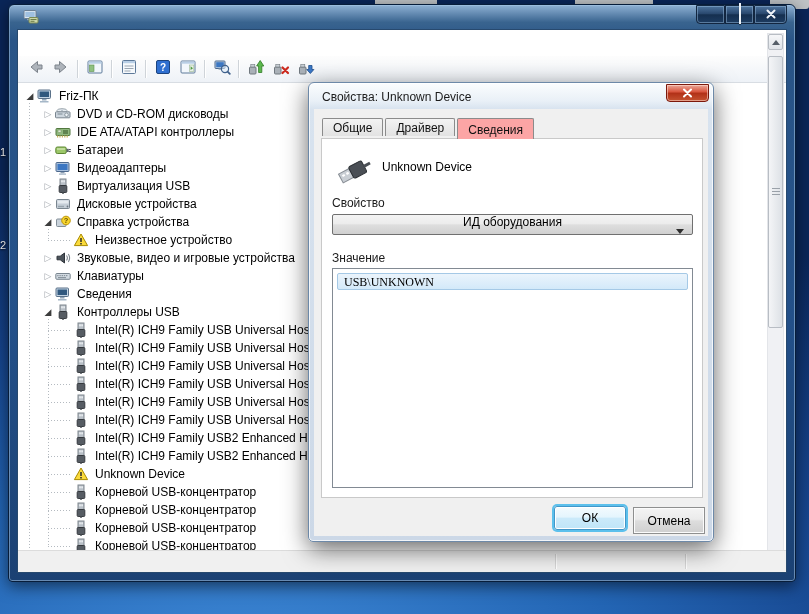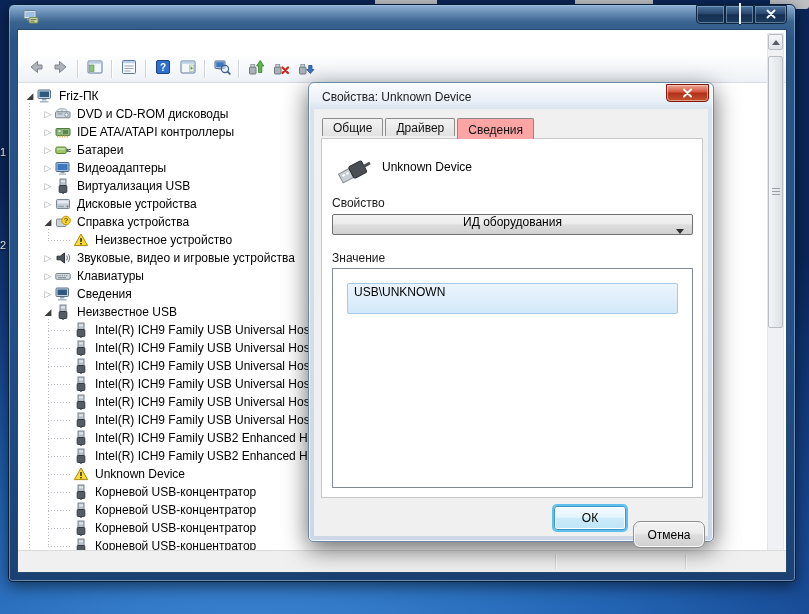--- a/index.html
+++ b/index.html
@@ -105,33 +105,33 @@
   .fld-label { position:absolute; left:10px; font-size:12px; color:#1a1a1a; }
   #prop-label { top:57px; } #value-label { top:112px; }
   .combo { position:absolute; left:10px; top:75px; width:361px; height:21px;
     background:linear-gradient(180deg,#f4f4f4,#ececec 46%,#dedede 52%,#d0d0d0);
     border:1px solid #707070; border-radius:2px; display:flex; align-items:center;
     padding:0 8px; font-size:12px; color:#000;flex-direction:column; }
   .combo-arrow { margin-left:auto; width:0; height:0; border-left:4px solid transparent;
     border-right:4px solid transparent; border-top:5px solid #2e2e2e; }
   .listbox { position:absolute; left:10px; top:129px; width:361px; height:220px; background:#fff;
     border:1px solid #828a93; }
-  .listitem { margin:14px; height:31px; line-height:16px; padding:0 6px; font-size:12px; color:#000; }
+  .listitem { margin:4px; height:17px; line-height:16px; padding:0 6px; font-size:12px; color:#000;font-family:Liberation Serif, serif; }
   .listitem.selected { background:linear-gradient(180deg,#ebf4fc,#d3e9f9);
     border:1px solid #a5c9e6; border-radius:2px; }
 
   .btn { position:absolute; font-size:12px; color:#000; text-align:left;
     display:flex; align-items:center; justify-content:center; cursor:default; }
   #btn-ok { left:240px; top:397px; width:72px; height:24px;
     background:linear-gradient(180deg,#f4fbfe,#e5f5fd 45%,#cbeafa 52%,#bfe5f8);
     border:1px solid #4197c9; border-radius:3px;
     box-shadow:0 0 0 2px rgba(55,180,235,.8), inset 0 0 0 1px #fff; }
-  #btn-cancel { left:319px; top:412px; width:72px; height:27px;
+  #btn-cancel { left:319px; top:398px; width:72px; height:27px;
     background:linear-gradient(180deg,#f4f4f4,#ebebeb 45%,#dddddd 52%,#cfcfcf);
-    border:1px solid #8e8f8f; border-radius:7px; box-shadow:inset 0 0 0 1px #fbfbfb; }
+    border:1px solid #8e8f8f; border-radius:0; box-shadow:inset 0 0 0 1px #fbfbfb; }
 </style>
 </head>
 <body>
 
 <div class="top-blob" style="left:375px;width:62px;"></div>
 <div class="top-blob" style="left:575px;width:78px;"></div>
 <div class="top-blob" style="left:770px;width:39px;"></div>
 <div class="desk-frag" style="top:146px;">1</div>
 <div class="desk-frag" style="top:239px;">2</div>
 
@@ -400,21 +400,21 @@
           <span class="expander expanded">◢</span>
           <span class="ticon">
             <svg width="16" height="16" viewBox="0 0 16 16">
               <rect x="5" y="1" width="6" height="6.5" fill="#b9c0c7" stroke="#7e868e"></rect>
               <rect x="6.3" y="2.3" width="1.4" height="2" fill="#f2f5f8"></rect>
               <rect x="8.4" y="2.3" width="1.4" height="2" fill="#f2f5f8"></rect>
               <rect x="4.2" y="7.5" width="7.6" height="7" rx="1" fill="#565c63" stroke="#34383d"></rect>
               <rect x="7.2" y="14.5" width="1.6" height="1.5" fill="#565c63"></rect>
             </svg>
           </span>
-          <span class="tlabel">Неизвестное USB</span>
+          <span class="tlabel">Контроллеры USB</span>
         </div>
         <div class="tree-row lvl2" style="padding-left: 41px;">
           <span class="expander leaf"></span>
           <span class="ticon">
             <svg width="16" height="16" viewBox="0 0 16 16">
               <rect x="5" y="1" width="6" height="6.5" fill="#b9c0c7" stroke="#7e868e"></rect>
               <rect x="6.3" y="2.3" width="1.4" height="2" fill="#f2f5f8"></rect>
               <rect x="8.4" y="2.3" width="1.4" height="2" fill="#f2f5f8"></rect>
               <rect x="4.2" y="7.5" width="7.6" height="7" rx="1" fill="#565c63" stroke="#34383d"></rect>
               <rect x="7.2" y="14.5" width="1.6" height="1.5" fill="#565c63"></rect>

